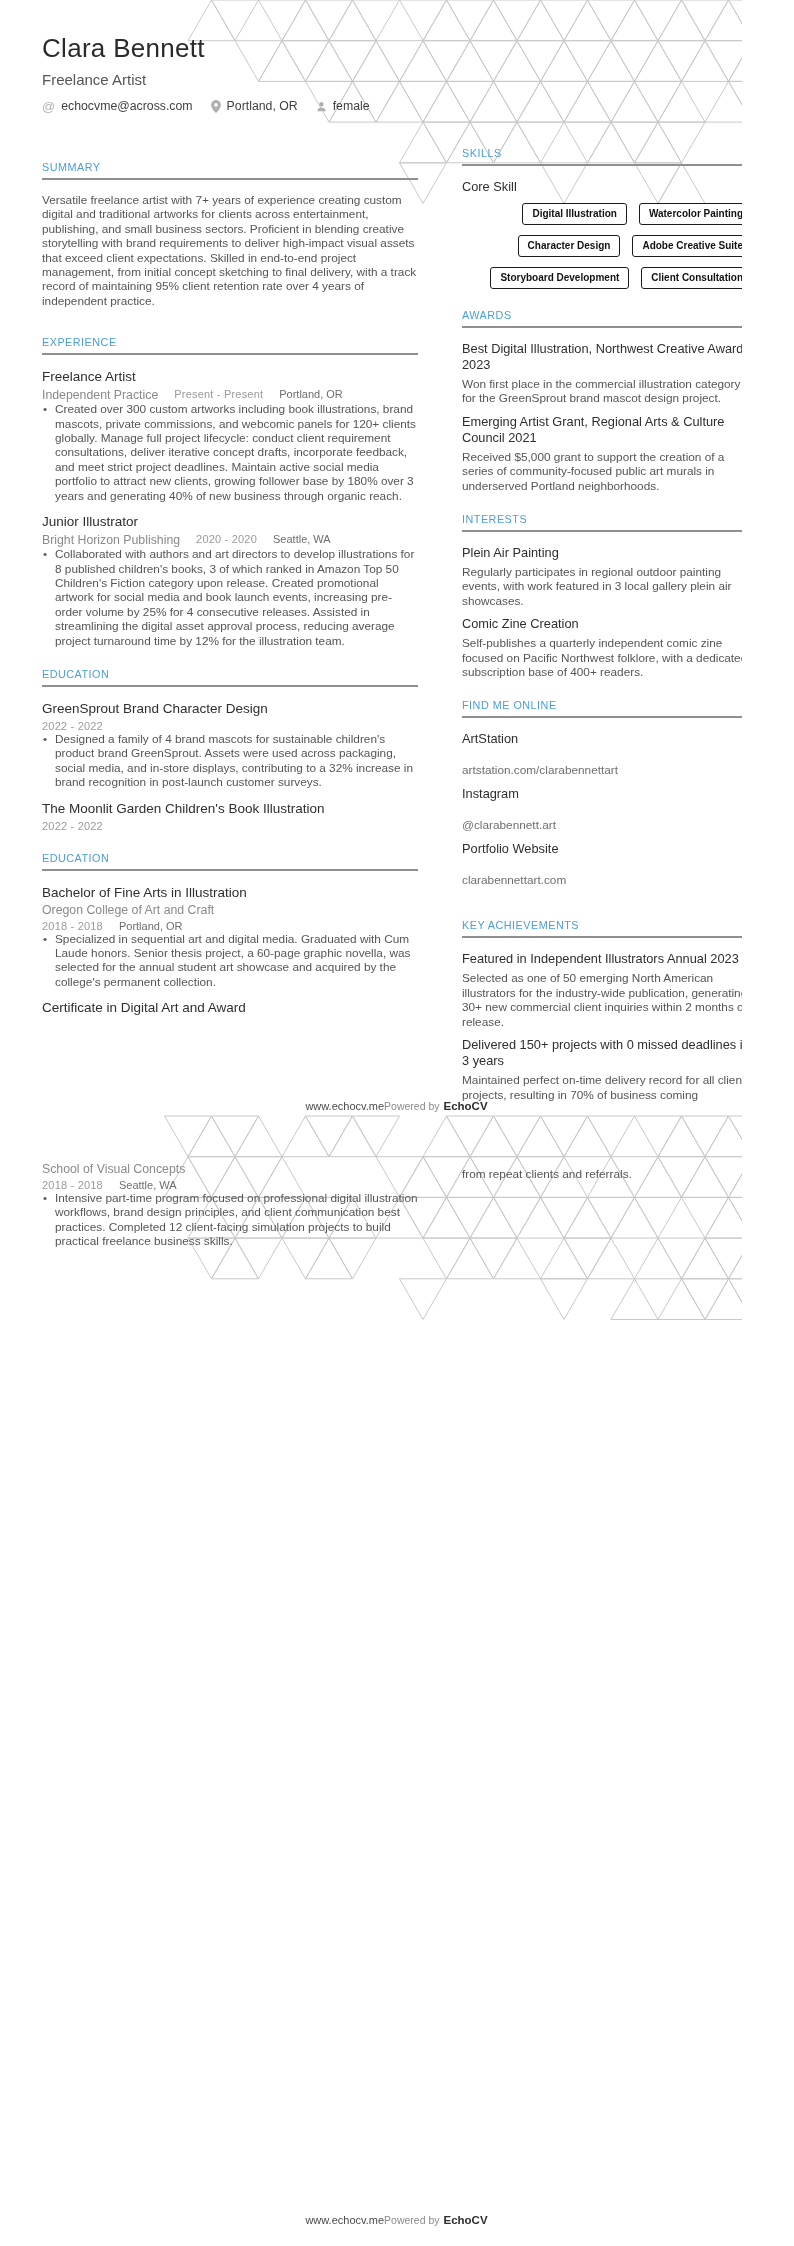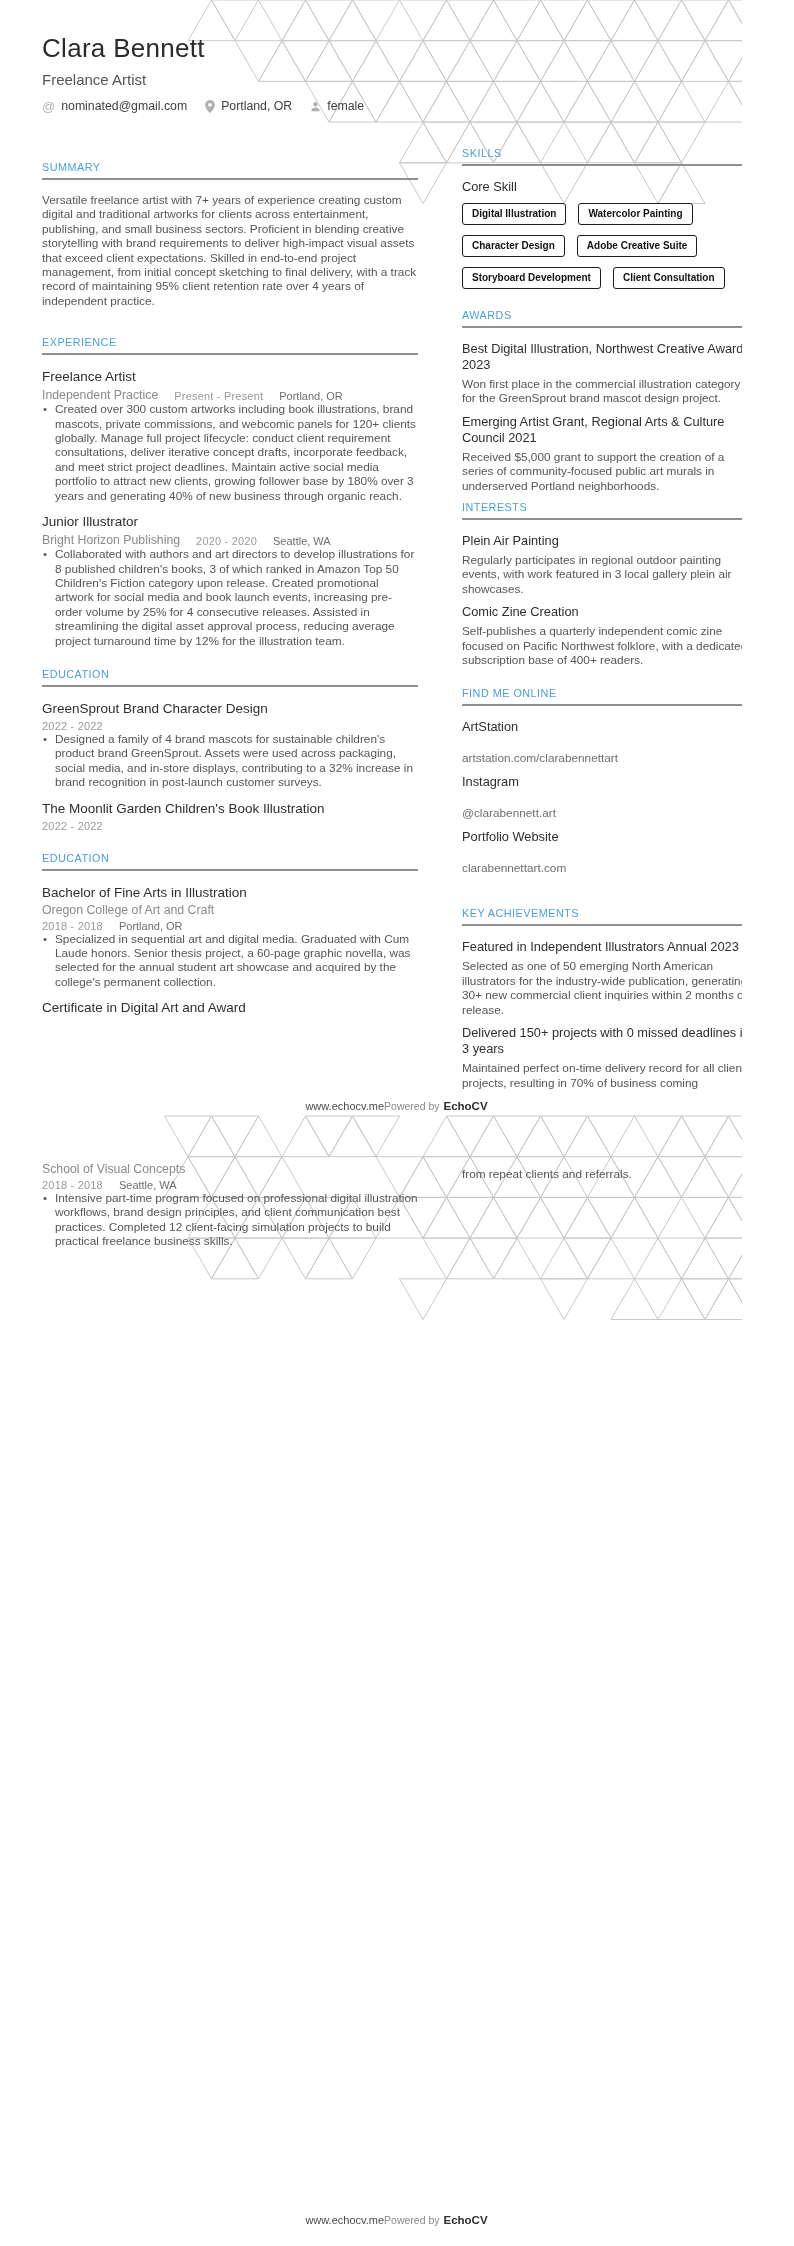--- a/index.html
+++ b/index.html
@@ -17,37 +17,37 @@
   .at{color:#b3b3b3;font-size:13px;line-height:13px;}
   .cicon svg{display:block;fill:#b0b0b0;}
   .col-left{position:absolute;left:42px;top:161px;width:376px;z-index:2;}
   .col-right{position:absolute;left:462px;top:147px;width:291px;z-index:2;}
   .sec-h{font-size:10.8px;letter-spacing:.5px;color:#4a9edb;padding-bottom:5px;
          border-bottom:2px solid #8f8f8f;margin-bottom:13px;font-weight:400;}
   .sec-experience{margin-top:28px;}
   .sec-projects{margin-top:20px;}
   .sec-education{margin-top:20px;}
   .sec-awards{margin-top:20px;}
-  .sec-interests{margin-top:8px;}
+  .sec-interests{margin-top:20px;}
   .sec-findme{margin-top:20px;}
   .sec-keyach{margin-top:32px;}
   .item + .item{margin-top:10px;}
   .item-title{font-size:13.5px;color:#2e2e2e;line-height:17px;}
-  .item-meta{display:flex;gap:16px;align-items:flex-end;margin-top:3px;}
+  .item-meta{display:flex;gap:16px;align-items:flex-start;margin-top:3px;}
   .company,.school{font-size:12.3px;color:#8a8a8a;}
   .school{margin-top:2px;}
   .dates{font-size:11px;color:#9a9a9a;letter-spacing:.2px;}
   .loc{font-size:11px;color:#6e6e6e;}
   .bullet{font-size:11.8px;line-height:14.4px;color:#555;
           position:relative;padding-left:13px;}
   .bullet::before{content:"\2022";position:absolute;left:1px;top:0;color:#555;}
   .group-title,.rtitle{font-size:12.8px;color:#2e2e2e;line-height:16px;}
   .rdesc{font-size:11.8px;line-height:14.4px;color:#555;margin-top:4px;}
   .ritem + .ritem{margin-top:8px;}
-  .pills{display:flex;flex-wrap:wrap;gap:10px 12px;margin-top:8px;}
+  .pills{display:flex;flex-wrap:wrap;gap:10px 12px;margin-top:8px;justify-content:flex-end;}
   .pill{border:1.5px solid #1c1c1c;border-radius:3px;padding:4px 9px;font-size:10px;
         font-weight:bold;color:#111;line-height:12px;background:#fff;}
   .link-item + .link-item{margin-top:9px;}
   .link-value{font-size:11.8px;color:#6f6f6f;margin-top:16px;}
   .pfooter{position:absolute;left:40px;width:713px;display:flex;justify-content:center;
            align-items:baseline;z-index:2;}
   .f1{top:1100px;}
   .f2{top:2214px;}
   .site{font-size:11px;color:#4a4a4a;}
   .powered{display:flex;gap:4px;align-items:baseline;}
@@ -258,21 +258,21 @@
       <polygon points="705.0,209.5 752.0,209.5 728.5,168.8"></polygon>
       <polygon points="728.5,168.8 775.5,168.8 752.0,209.5"></polygon>
     </svg>
 
   <div class="header">
     <div class="name">Clara Bennett</div>
     <div class="subtitle">Freelance Artist</div>
     <div class="contacts">
       <div class="contact">
         <span class="at">@</span>
-        <span>nominated@gmail.com</span>
+        <span>echocvme@across.com</span>
       </div>
       <div class="contact">
         <span class="cicon">
           <svg width="10" height="13" viewBox="0 0 12 16">
               <path d="M6 0C2.7 0 0 2.7 0 6c0 4.4 6 10 6 10s6-5.6 6-10c0-3.3-2.7-6-6-6zm0 8.2A2.2 2.2 0 1 1 6 3.8a2.2 2.2 0 0 1 0 4.4z"></path>
             </svg>
         </span>
         <span>Portland, OR</span>
       </div>
       <div class="contact">

